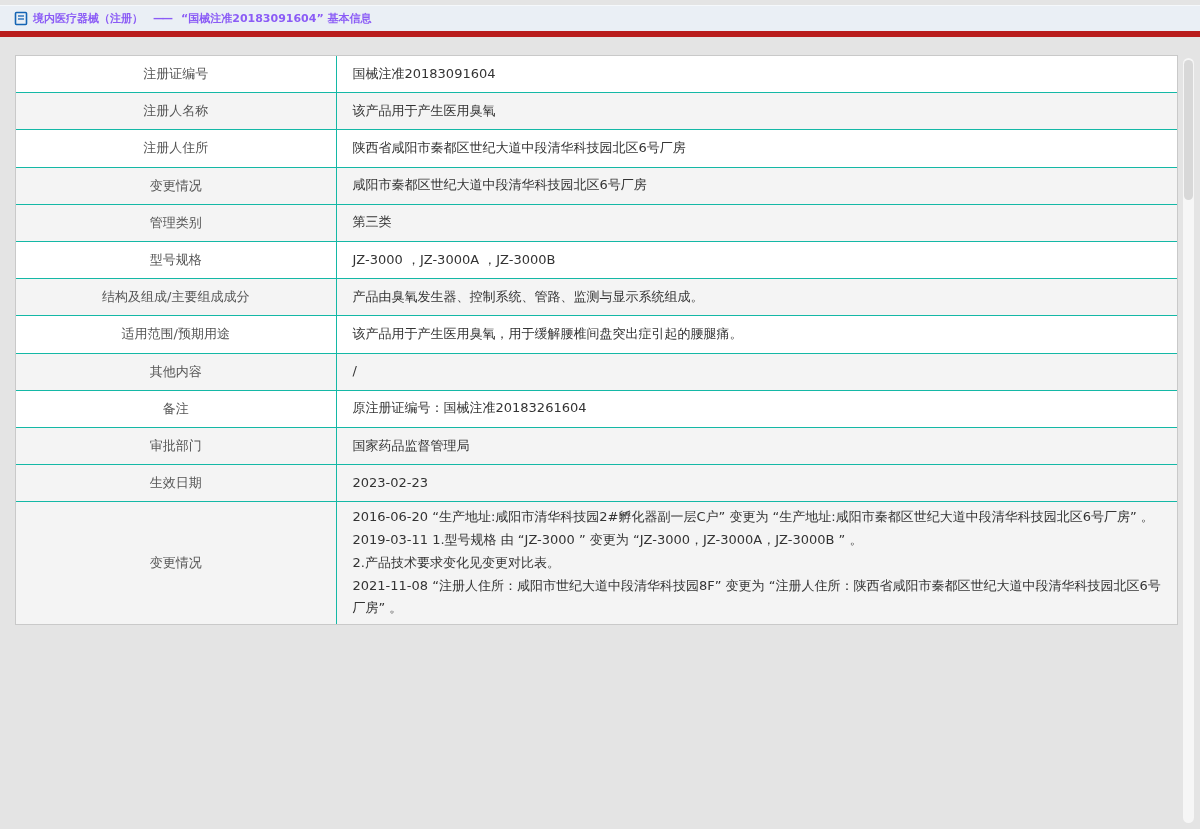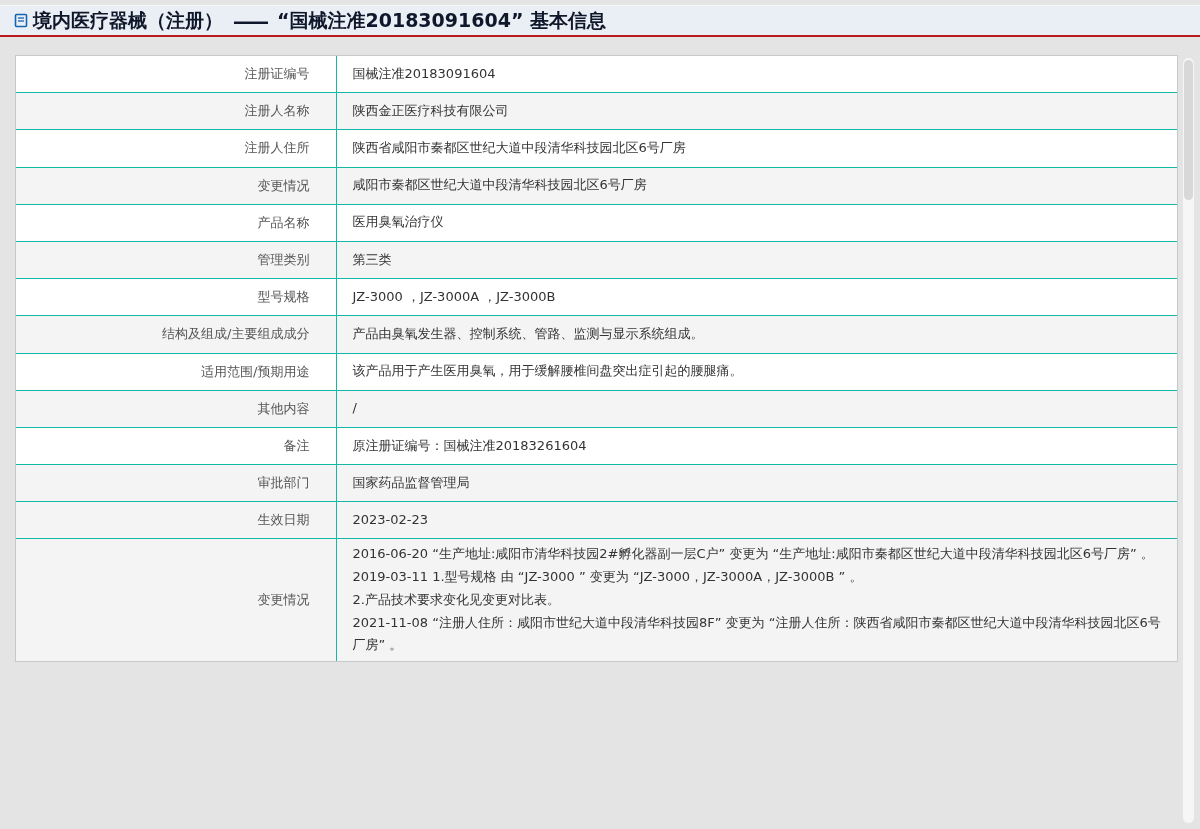--- a/index.html
+++ b/index.html
@@ -7,45 +7,45 @@
     width: 1200px; height: 829px;
     background: #e4e4e4;
     font-family: "DejaVu Sans", "Liberation Sans", sans-serif;
     overflow: hidden;
   }
   .header-bar {
     margin-top: 5px;
     height: 32px;
     background: #eaeff5;
     border-top: 1px solid #f5f8fb;
-    border-bottom: 2px solid #b91c1c;
+    border-bottom: 6px solid #b91c1c;
     display: flex;
     align-items: center;
     padding: 0 14px;
-    color: #0f172a;
-    font-size: 19px;
+    color: #8b5cf6;
+    font-size: 11px;
     font-weight: bold;
   }
   .doc-icon { display: inline-flex; margin-right: 5px; }
   .header-dash { margin: 0 10px; letter-spacing: -2px; }
   .table-wrap {
     margin: 18px 22px 0 15px;
     background: #ffffff;
     border: 1px solid #c9c9c9;
   }
   table { width: 100%; border-collapse: collapse; font-size: 13px; table-layout: fixed; }
   td { border: 1px solid #14b8a6; }
   tr:first-child td { border-top: none; }
   tr:last-child td { border-bottom: none; }
   td:first-child { border-left: none; }
   td:last-child { border-right: none; }
   .label-cell {
     width: 320px;
-    text-align: right;
-    padding: 9px 26px;
+    text-align: center;
+    padding: 9px 14px;
     color: #555555;
     vertical-align: middle;
     line-height: 1.4;
   }
   .value-cell {
     text-align: left;
     padding: 4px 16px;
     color: #333333;
     white-space: pre-line;
     line-height: 1.75;
@@ -87,33 +87,29 @@
 
 <div class="table-wrap">
   <table>
     <tbody id="table-body">
         <tr>
           <td class="label-cell"><span>注册证编号</span></td>
           <td class="value-cell">国械注准20183091604</td>
         </tr>
         <tr class="stripe">
           <td class="label-cell"><span>注册人名称</span></td>
-          <td class="value-cell">陕西金正医疗科技有限公司</td>
+          <td class="value-cell">该产品用于产生医用臭氧</td>
         </tr>
         <tr>
           <td class="label-cell"><span>注册人住所</span></td>
           <td class="value-cell">陕西省咸阳市秦都区世纪大道中段清华科技园北区6号厂房</td>
         </tr>
         <tr class="stripe">
           <td class="label-cell"><span>变更情况</span></td>
           <td class="value-cell">咸阳市秦都区世纪大道中段清华科技园北区6号厂房</td>
-        </tr>
-        <tr>
-          <td class="label-cell"><span>产品名称</span></td>
-          <td class="value-cell">医用臭氧治疗仪</td>
         </tr>
         <tr class="stripe">
           <td class="label-cell"><span>管理类别</span></td>
           <td class="value-cell">第三类</td>
         </tr>
         <tr>
           <td class="label-cell"><span>型号规格</span></td>
           <td class="value-cell">JZ-3000 ，JZ-3000A ，JZ-3000B</td>
         </tr>
         <tr class="stripe">

